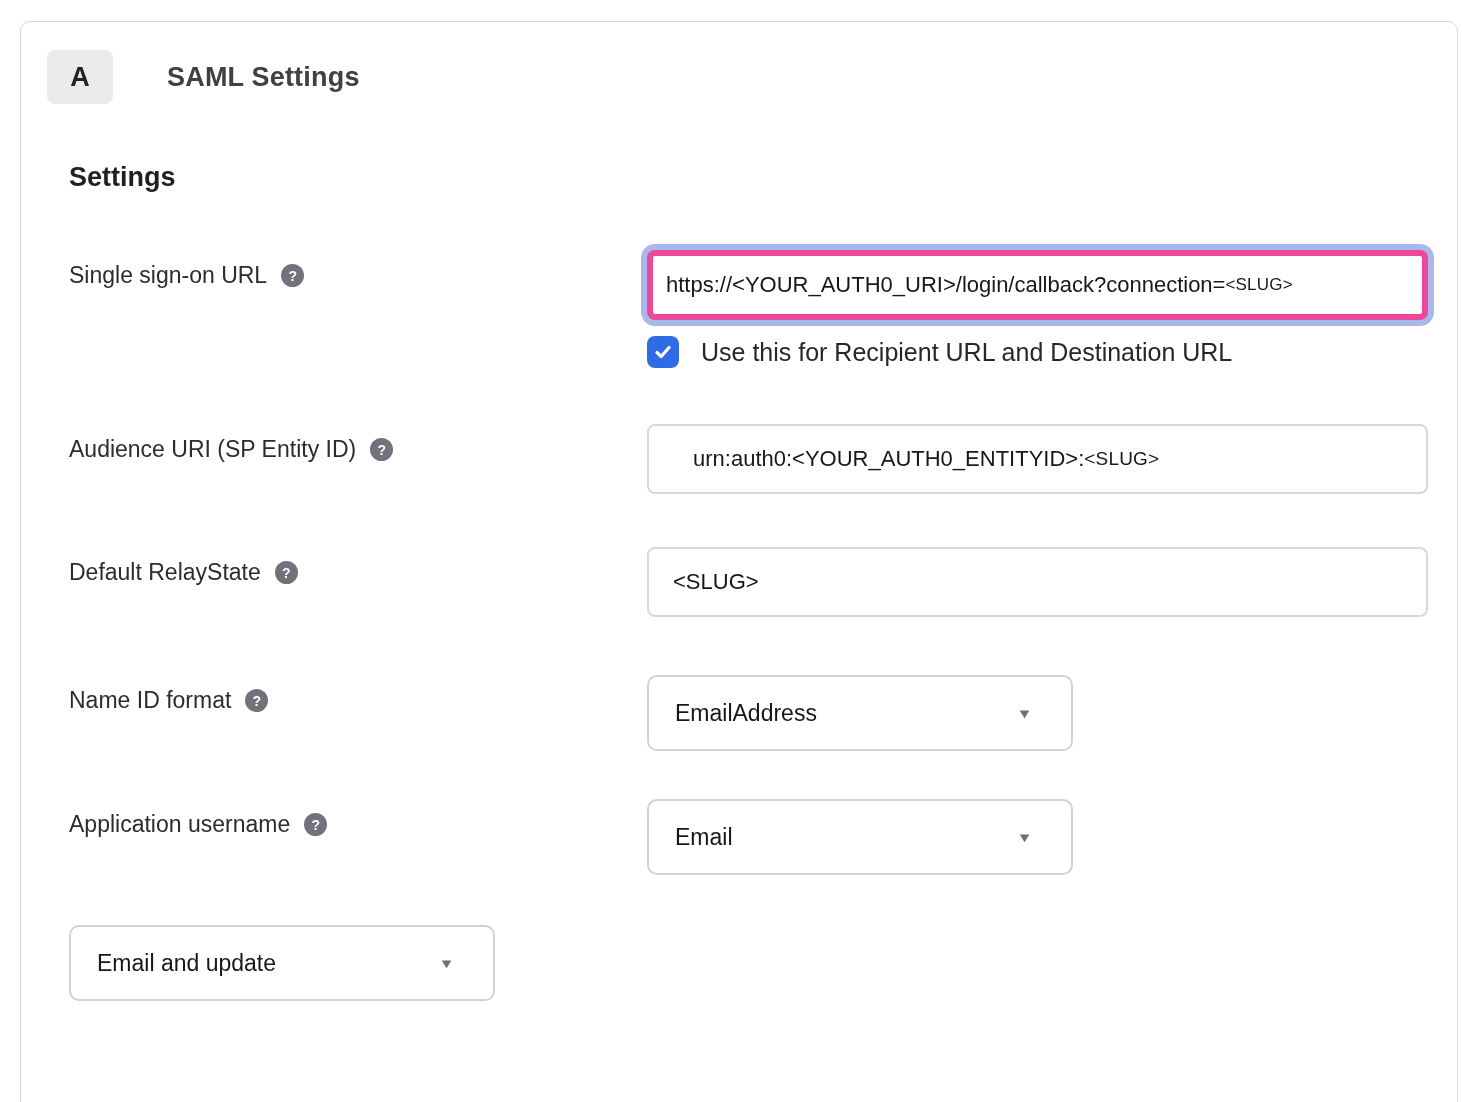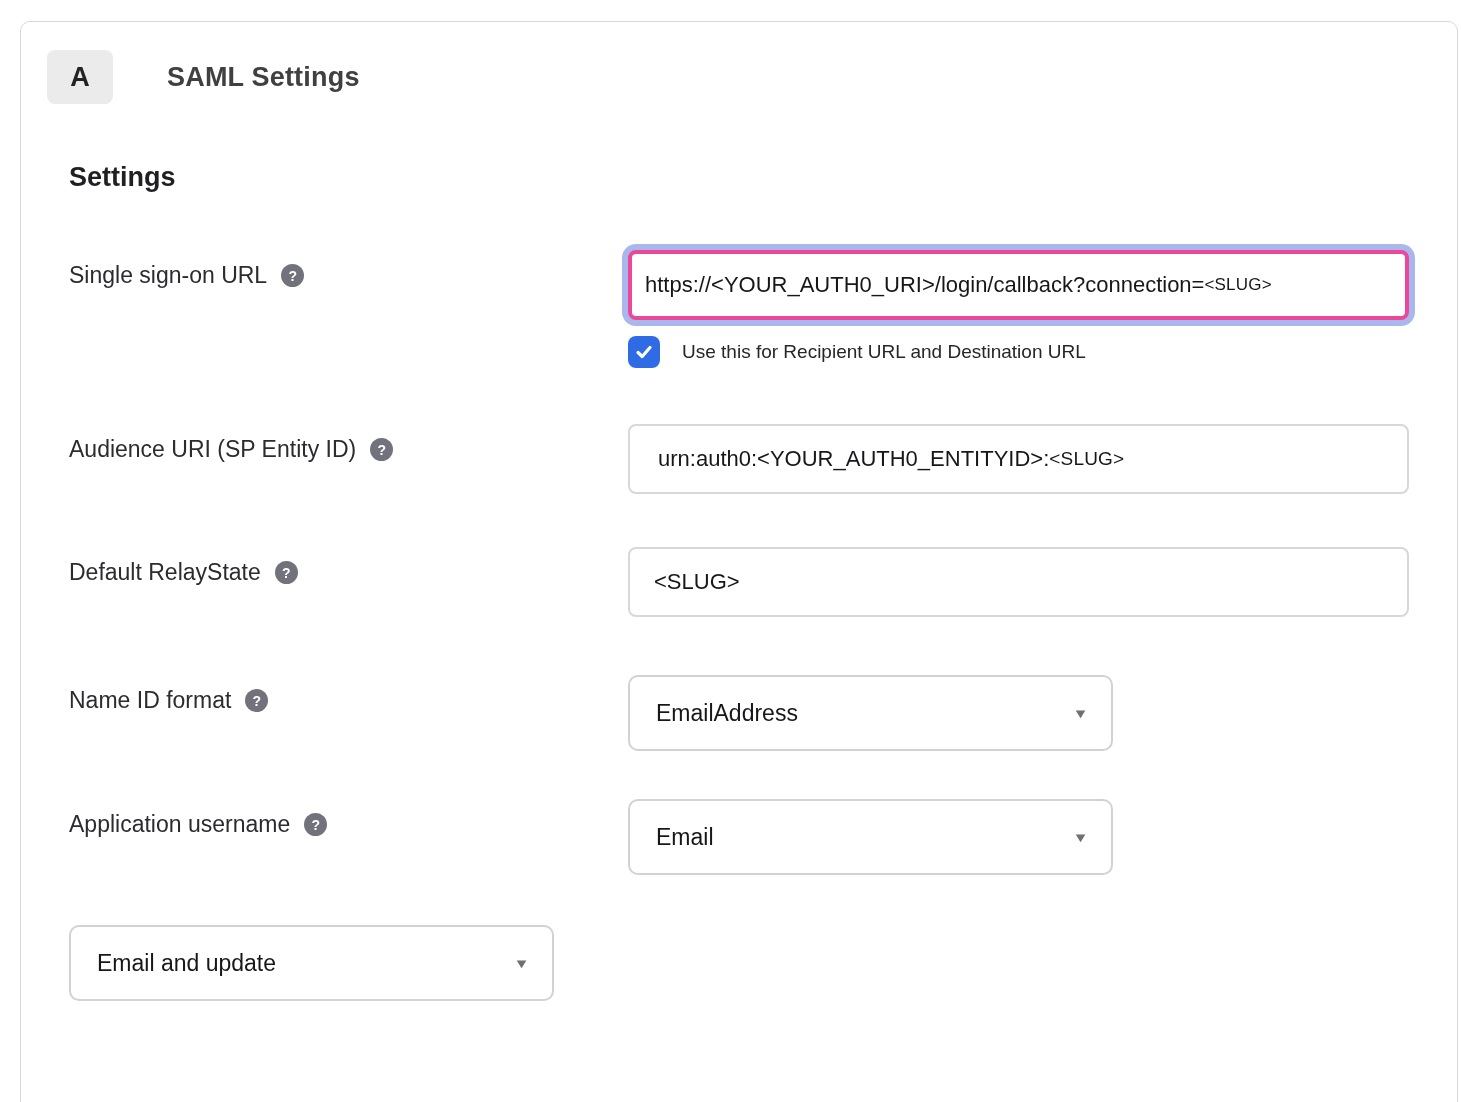--- a/index.html
+++ b/index.html
@@ -39,20 +39,21 @@
   .section-title {
     margin: 58px 0 0 48px;
     font-size: 27px; font-weight: 700; color: #1f1f24;
   }
   .form {
     margin: 57px 0 0 48px;
   }
   .row {
     display: flex;
     align-items: flex-start;
+    gap: 19px;
   }
   .label-col {
     width: 559px;
     padding-top: 12px;
     font-size: 23px;
     color: #2b2b31;
     display: flex;
     align-items: center;
   }
   .help-icon {
@@ -72,55 +73,55 @@
     width: 781px; height: 70px;
     background: #ffffff;
     border: 2px solid #d8d8dc;
     border-radius: 8px;
     display: flex; align-items: center;
     padding-left: 24px;
     font-size: 22px; color: #17171a;
     white-space: nowrap;
   }
   .text-input.focused {
-    border: 4px solid #ec4899;
+    border: 6px solid #ec4899;
     box-shadow: 0 0 0 6px #aab7ec;
     padding-left: 13px;
   }
   .slug-sm { font-size: 17px; letter-spacing: 0.2px; }
   .slug-md { font-size: 19px; letter-spacing: 0.2px; }
   .checkbox-row {
     display: flex; align-items: center;
     margin-top: 16px;
   }
   .checkbox {
     width: 32px; height: 32px;
     border-radius: 8px;
     background: #2e6be4;
     display: flex; align-items: center; justify-content: center;
     cursor: pointer;
     flex: 0 0 auto;
   }
   .checkbox svg { display: block; }
   .checkbox-label {
     margin-left: 22px;
-    font-size: 19px; color: #26262b;
+    font-size: 25px; color: #26262b;
   }
   .helper-text {
     margin-top: 17px;
     font-size: 23px;
     color: #84848e;
   }
   .select {
-    width: 485px; height: 76px;
+    width: 426px; height: 76px;
     background: #ffffff;
     border: 2px solid #d2d2d6;
     border-radius: 10px;
     display: flex; align-items: center; justify-content: space-between;
-    padding: 0 24px 0 26px;
+    padding: 0 40px 0 26px;
     font-size: 23px; color: #17171a;
     cursor: pointer;
   }
   .select .arrow {
     font-size: 13px;
     color: #6f6f75;
     transform: scaleX(1.25);
   }
   .gap-after-sso        { height: 56px; }
   .gap-after-audience   { height: 53px; }
@@ -164,21 +165,21 @@
     </div>
 
     <div class="gap-after-sso"></div>
 
     <div class="row">
       <div class="label-col">
         <span>Audience URI (SP Entity ID)</span>
         <span class="help-icon">?</span>
       </div>
       <div class="field-col">
-        <div class="text-input" style="padding-left:28px;">
+        <div class="text-input" style="padding-left:44px;">
             <span>urn:auth0:&lt;YOUR_AUTH0_ENTITYID&gt;:</span>
             <span class="slug-md">&lt;SLUG&gt;</span>
           </div>
       </div>
     </div>
 
     <div class="gap-after-audience"></div>
 
     <div class="row">
       <div class="label-col">

